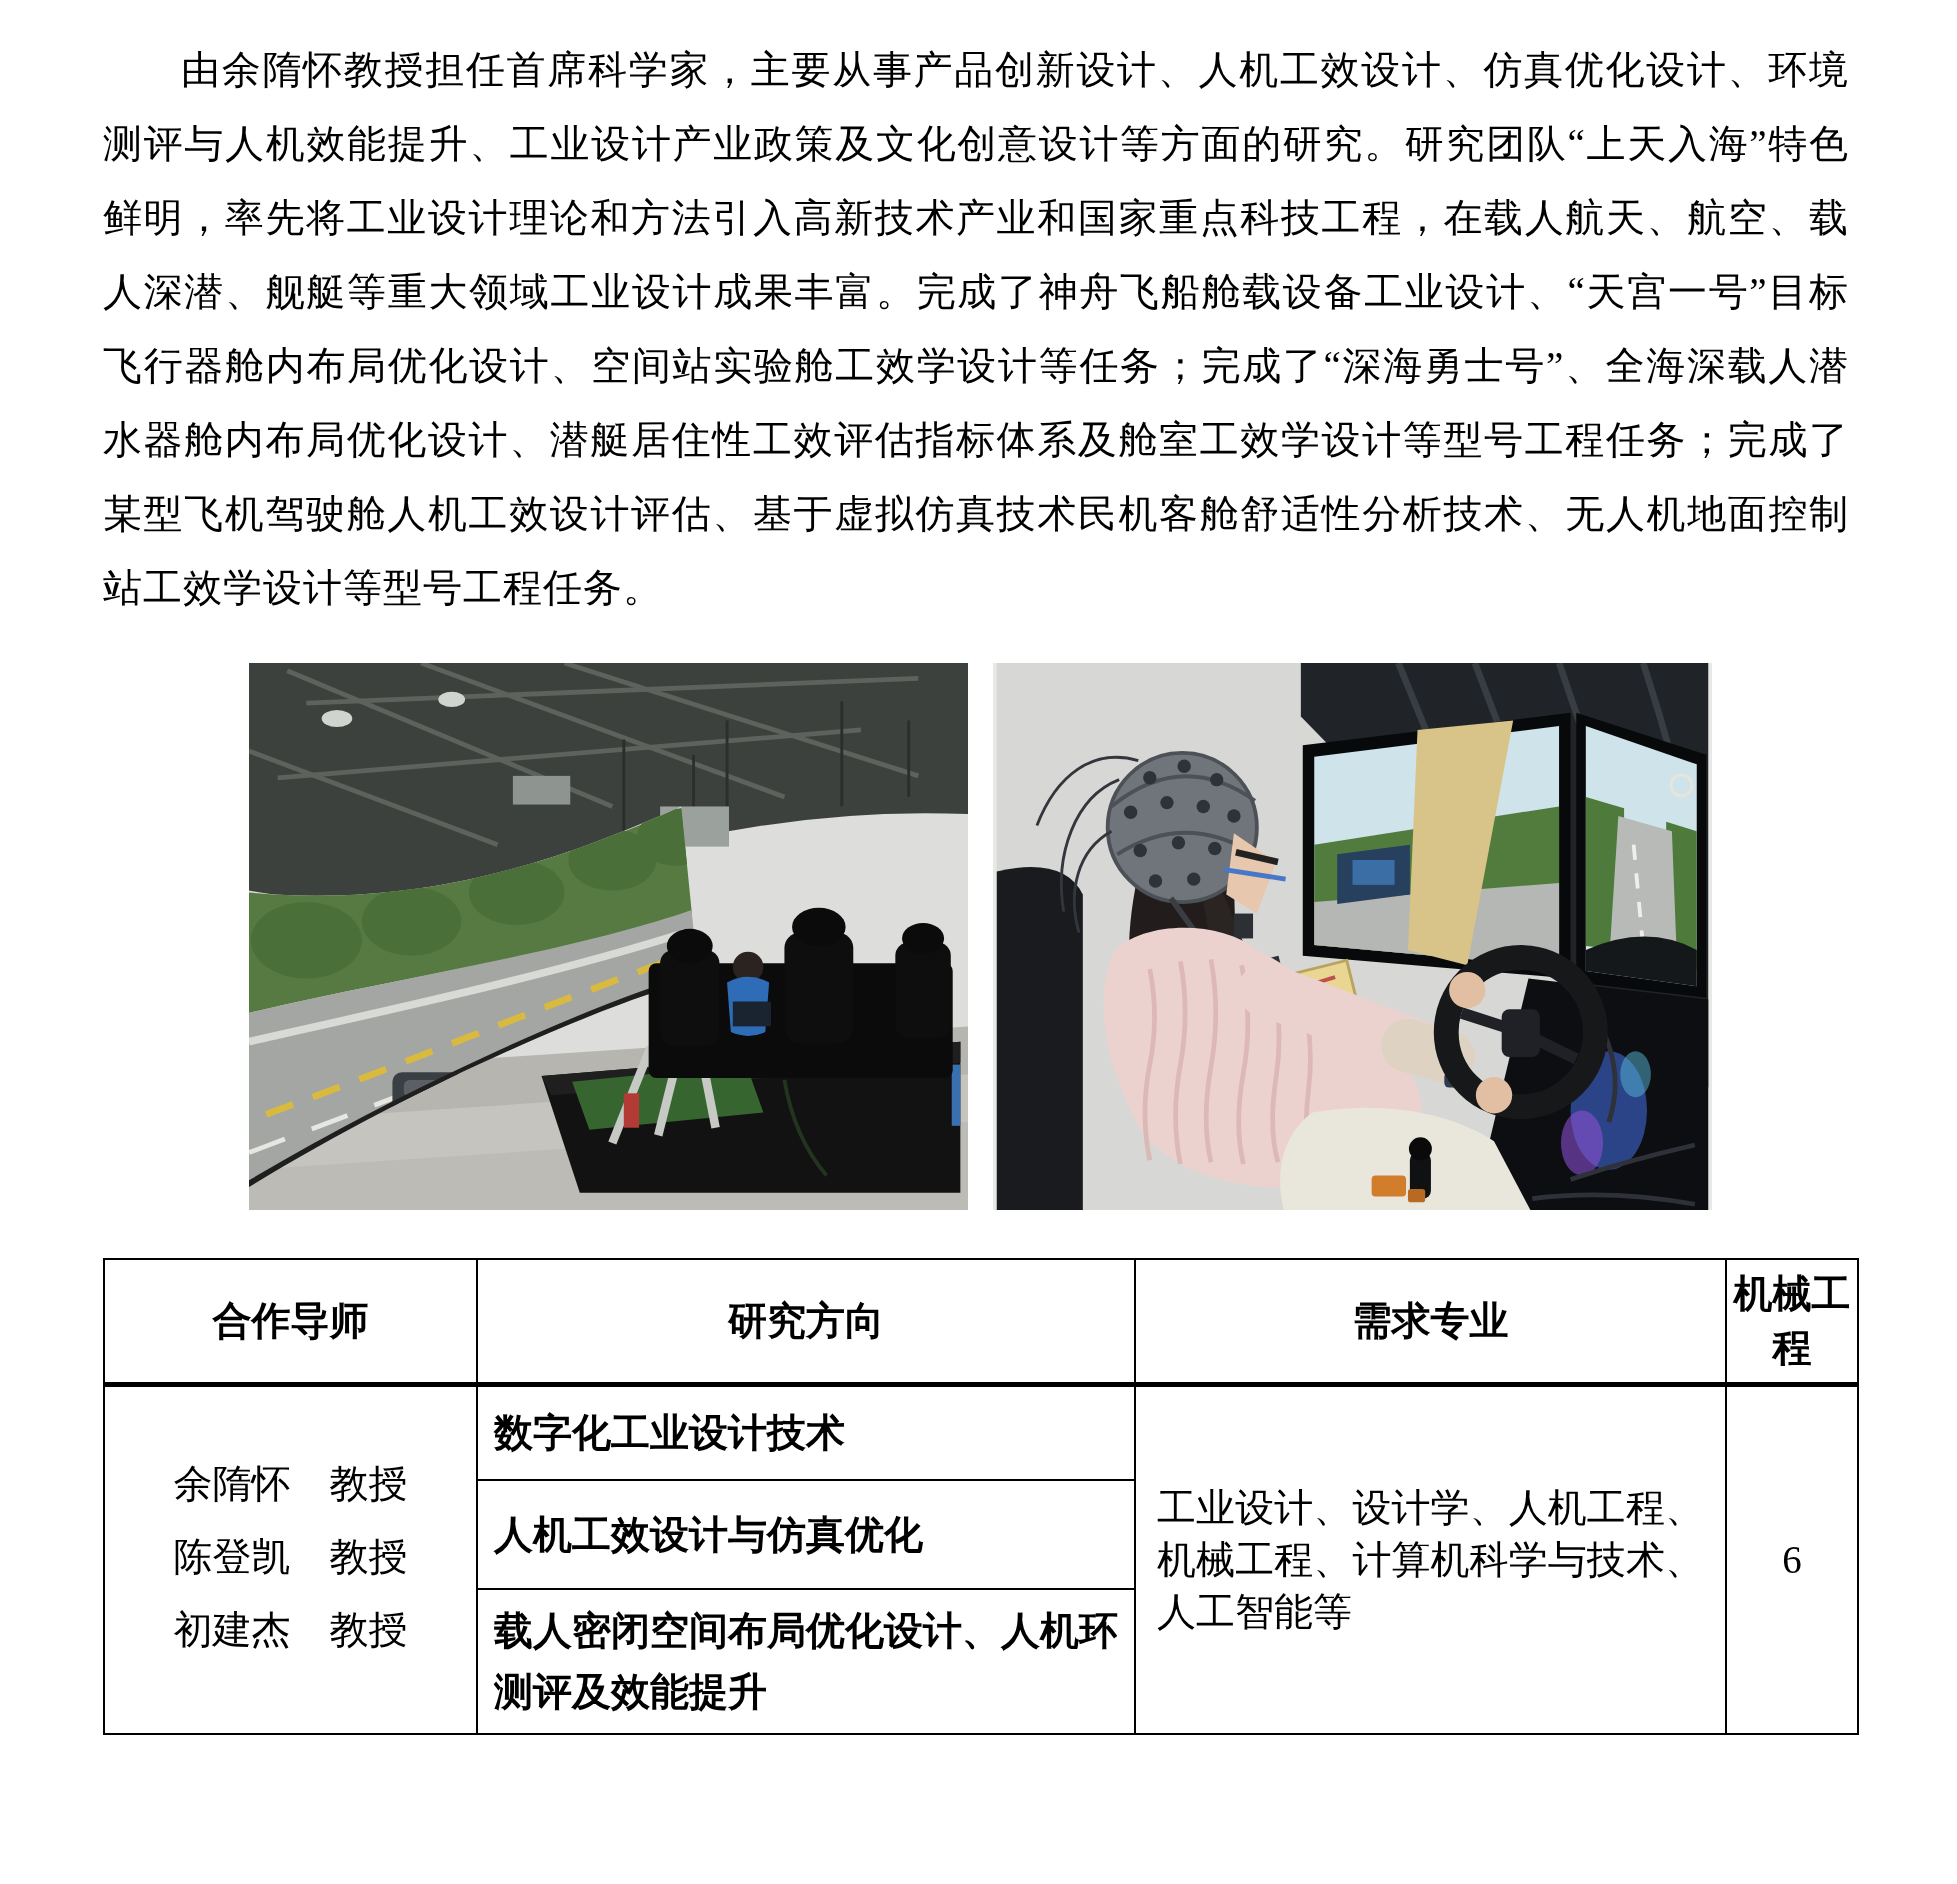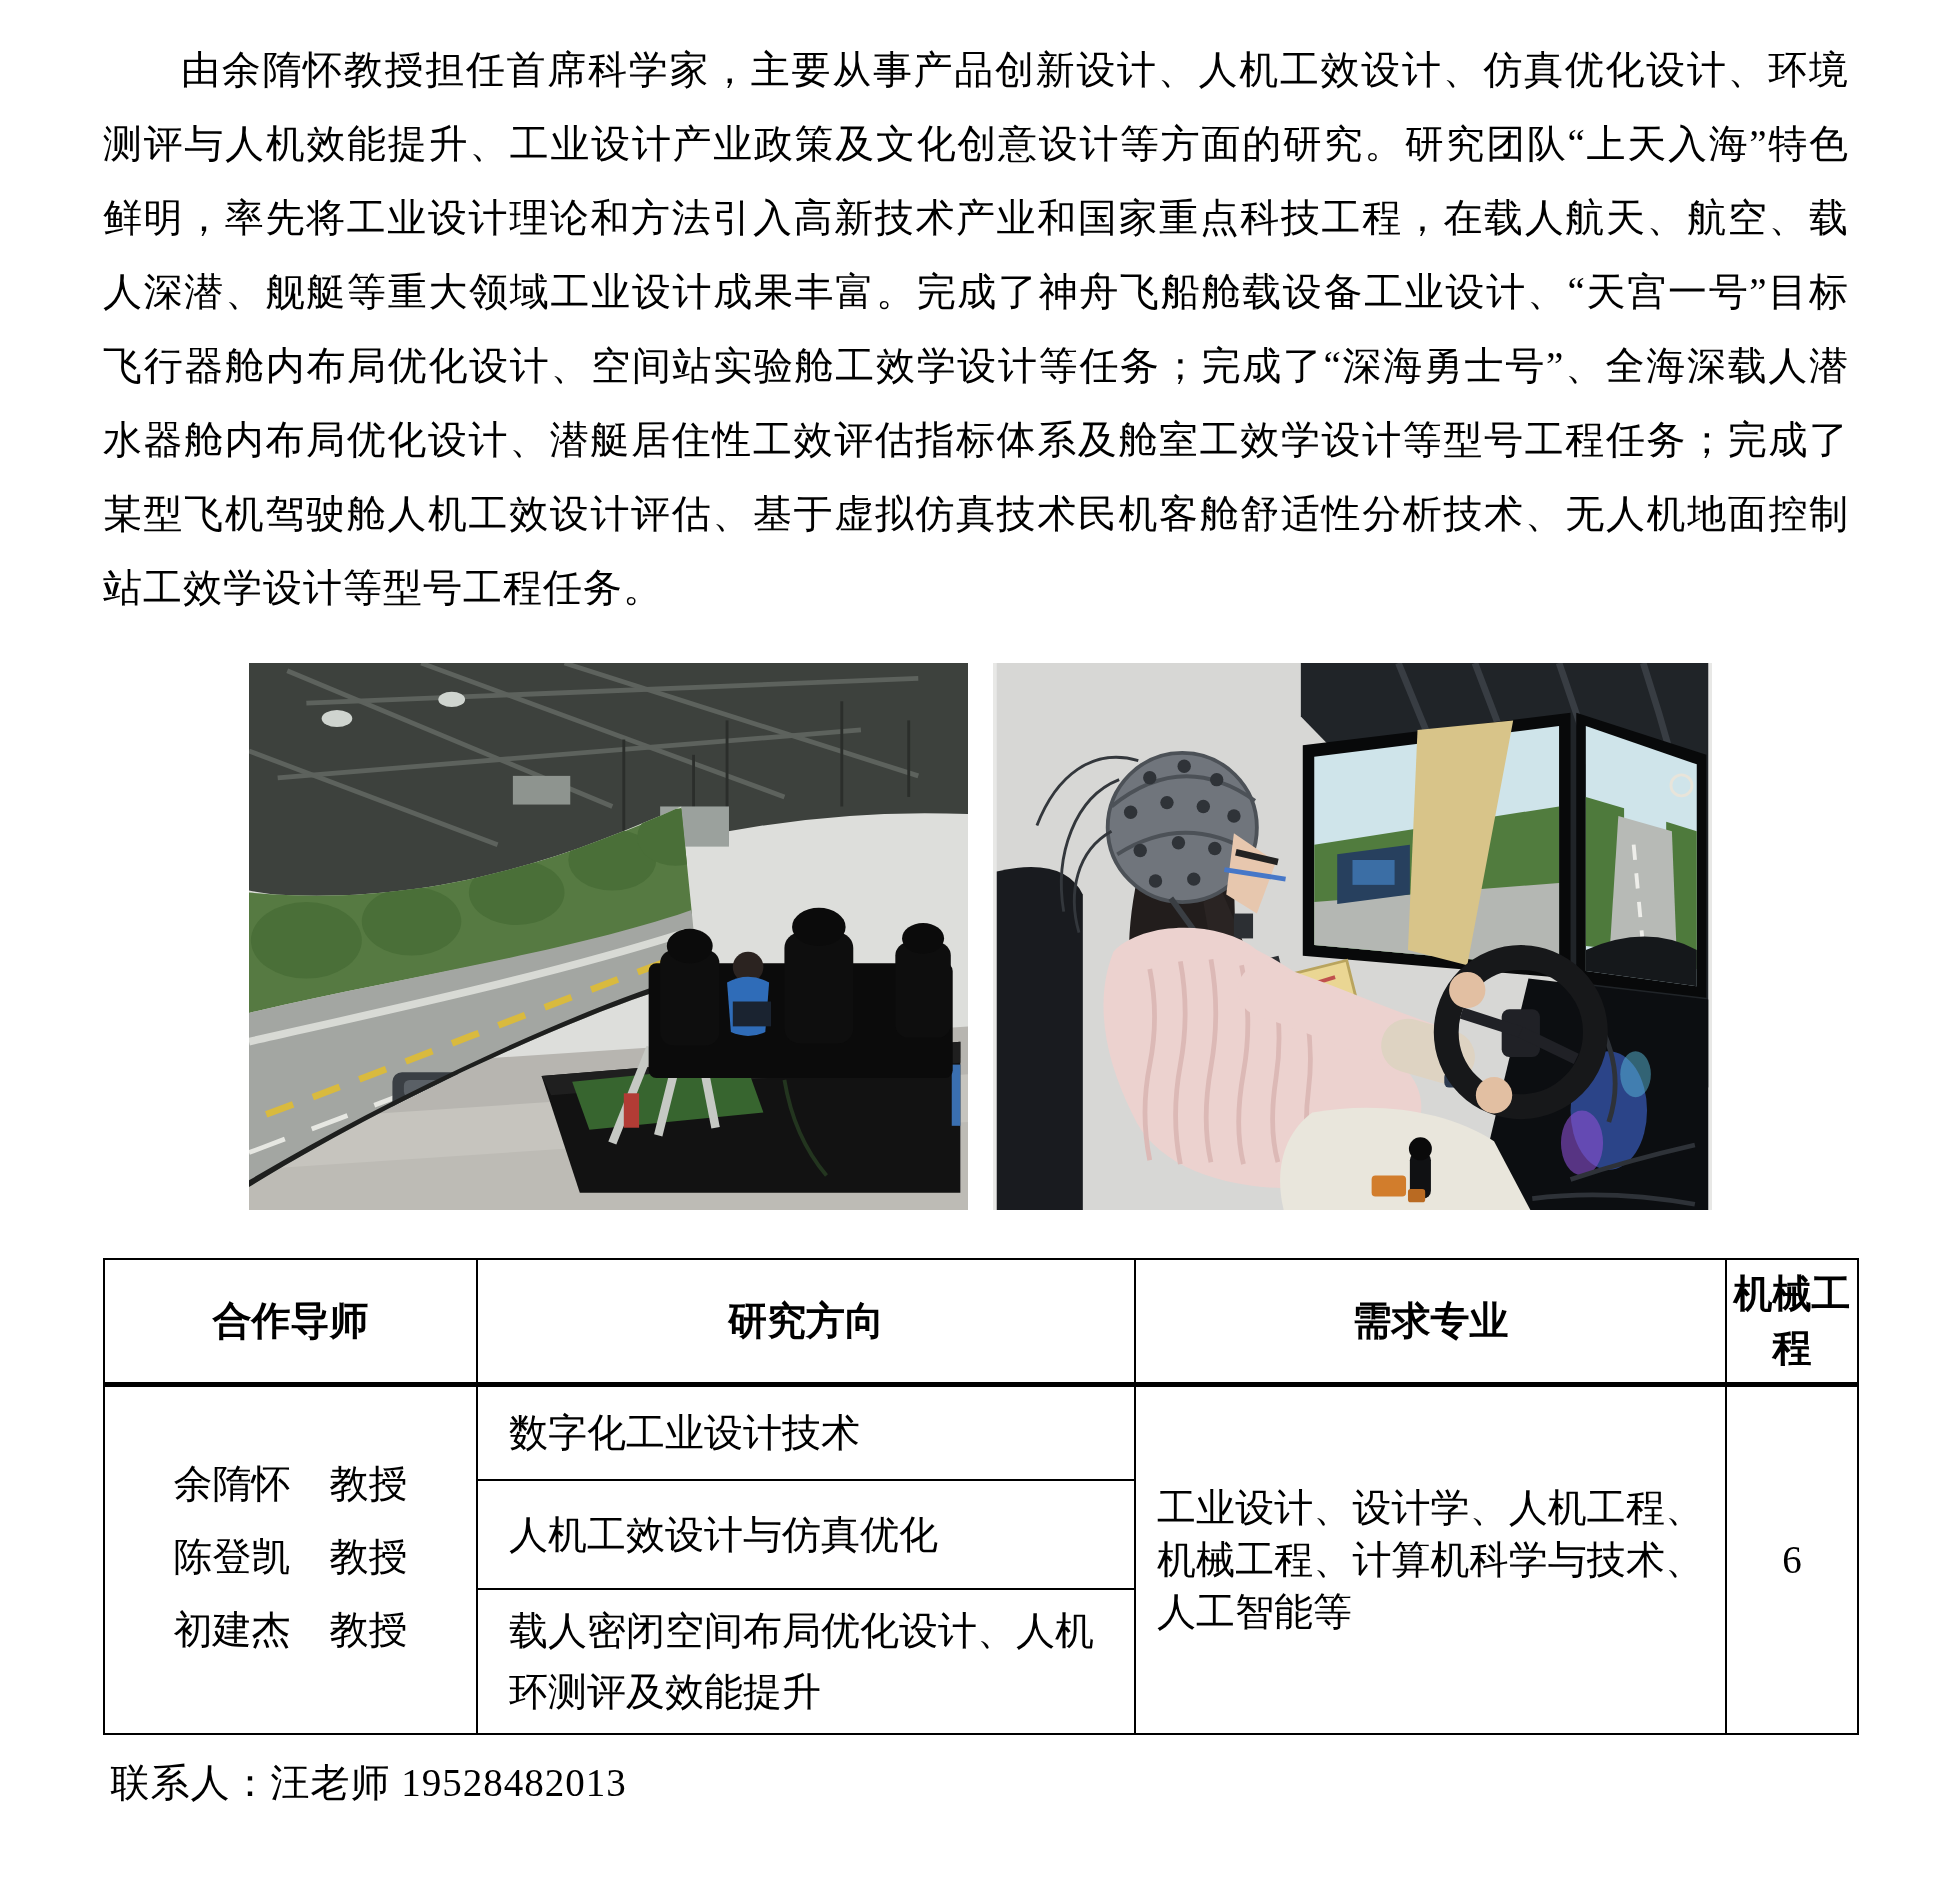--- a/index.html
+++ b/index.html
@@ -32,21 +32,21 @@
   table.recruit col.c4{width:132px;}
   table.recruit th,table.recruit td{
     border:2.9px solid #000;font-size:39px;vertical-align:middle;
   }
   table.recruit thead th{
     font-weight:bold;text-align:center;height:122px;line-height:54px;
     border-bottom:5.7px solid #000;padding:0 5.7px;
   }
   td.mentors{ text-align:center;padding:0 9.6px;}
   td.mentors div{margin:25px 0;line-height:48px;font-family:Liberation Mono, monospace;}
-  td.direction{text-align:left;padding:0 31px;line-height:61px;}
+  td.direction{text-align:left;padding:0 16px;line-height:61px;font-weight:bold;}
   tr.r1 td.direction{height:92px;}
   tr.r2 td.direction{height:107px;margin-top:44px;}
   tr.r3 td.direction{height:143px;}
   td.majors{text-align:justify;text-justify:inter-ideograph;padding:0 21px;line-height:52px;}
   td.count{text-align:center;padding:0;}
   p.contact{font-size:39px;letter-spacing:1px;margin:21px 0 0 7.6px;}
 </style>
 </head>
 <body>
 
@@ -304,16 +304,15 @@
       </tr>
       <tr class="r2">
         <td class="direction">人机工效设计与仿真优化</td>
       </tr>
       <tr class="r3">
         <td class="direction">载人密闭空间布局优化设计、人机环测评及效能提升</td>
       </tr>
     </tbody>
   </table>
 
-  <p class="contact">联系人：汪老师 19528482013</p>
 
 </div>
 
 
 </body></html>

